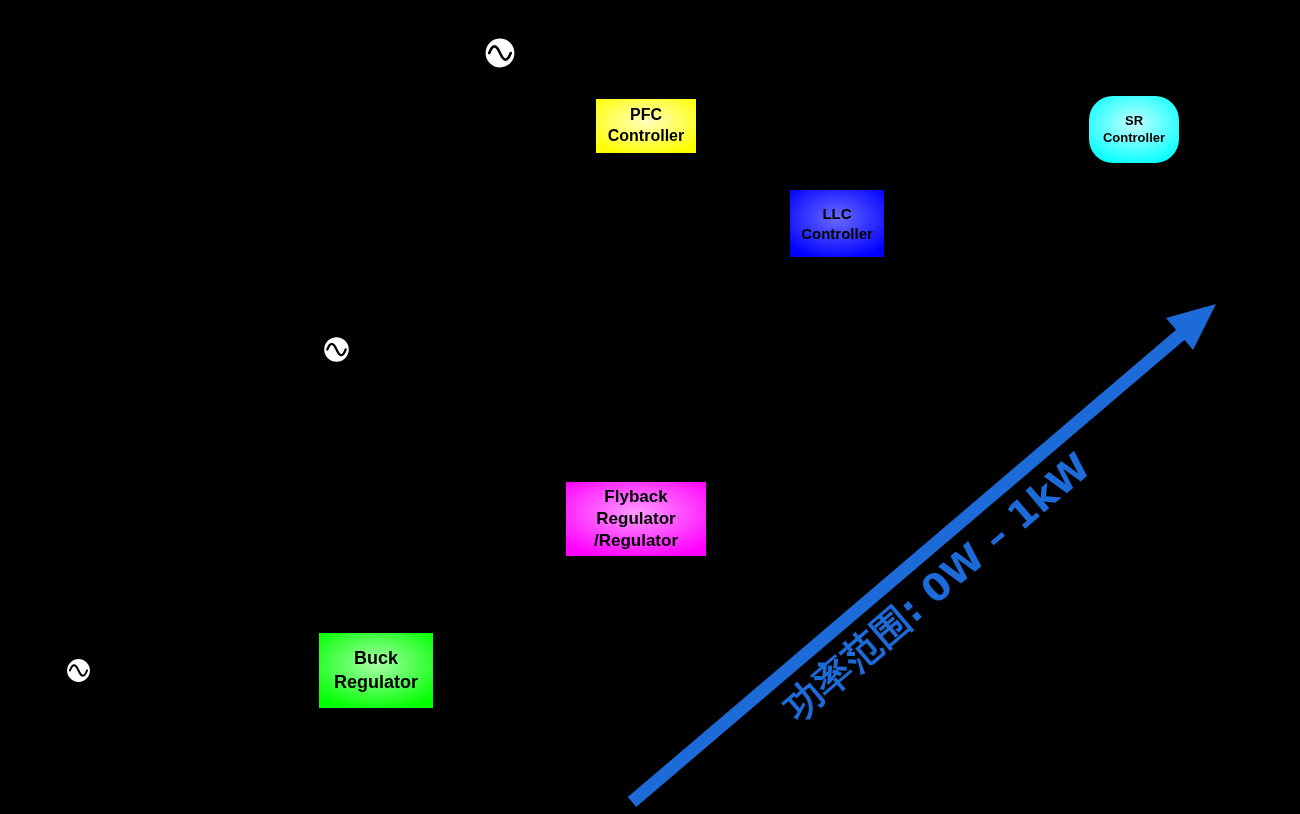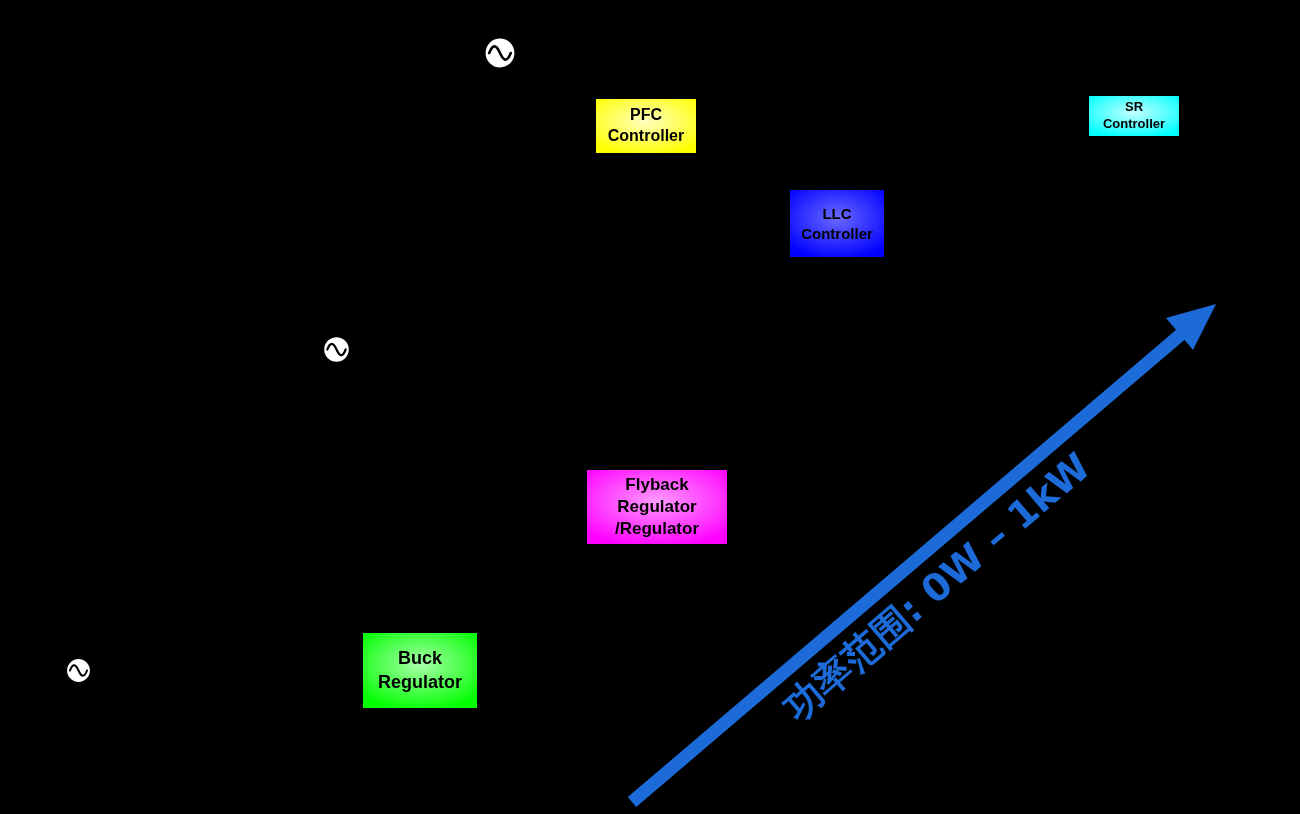--- a/index.html
+++ b/index.html
@@ -48,32 +48,32 @@
   <div class="box" style="left: 596px; top: 99px; width: 100px; height: 54px; font-size: 16px; --c: #ffff00; --h: #ffffc0;">
     <span>PFC</span>
     <span>Controller</span>
   </div>
 
   <div class="box" style="left: 790px; top: 190px; width: 94px; height: 67px; font-size: 15px; text-align: right; --c: #0000ff; --h: #6a6aff;">
     <span>LLC</span>
     <span>Controller</span>
   </div>
 
-  <div class="box" style="left: 1089px; top: 96px; width: 90px; height: 40px; font-size: 13px; --c: #00ffff; --h: #c2ffff;">
+  <div class="box" style="left: 1089px; top: 96px; width: 90px; height: 67px; font-size: 13px; border-radius: 24px; --c: #00ffff; --h: #c2ffff;">
     <span>SR</span>
     <span>Controller</span>
   </div>
 
-  <div class="box" style="left: 566px; top: 470px; width: 140px; height: 74px; font-size: 17px; margin-left: 21px; --c: #ff00ff; --h: #ff9aff;">
+  <div class="box" style="left: 566px; top: 482px; width: 140px; height: 74px; font-size: 17px; --c: #ff00ff; --h: #ff9aff;">
     <span>Flyback</span>
     <span>Regulator</span>
     <span>/Regulator</span>
   </div>
 
-  <div class="box" style="left: 319px; top: 633px; width: 114px; height: 75px; font-size: 18px; margin-left: 44px; --c: #00ff00; --h: #a8ffa8;">
+  <div class="box" style="left: 319px; top: 633px; width: 114px; height: 75px; font-size: 18px; --c: #00ff00; --h: #a8ffa8;">
     <span>Buck</span>
     <span>Regulator</span>
   </div>
 
   <svg class="arrow-layer" viewBox="0 0 1300 814">
     <line x1="632" y1="802" x2="1186" y2="330" stroke-width="13" stroke="#1c6bd8"></line>
     <polygon points="1216,304 1193,350 1166,318" fill="#1c6bd8"></polygon>
   </svg>
 
   <div class="arrow-label" style="color: rgb(28, 107, 216);">功率范围: 0W – 1kW</div>

